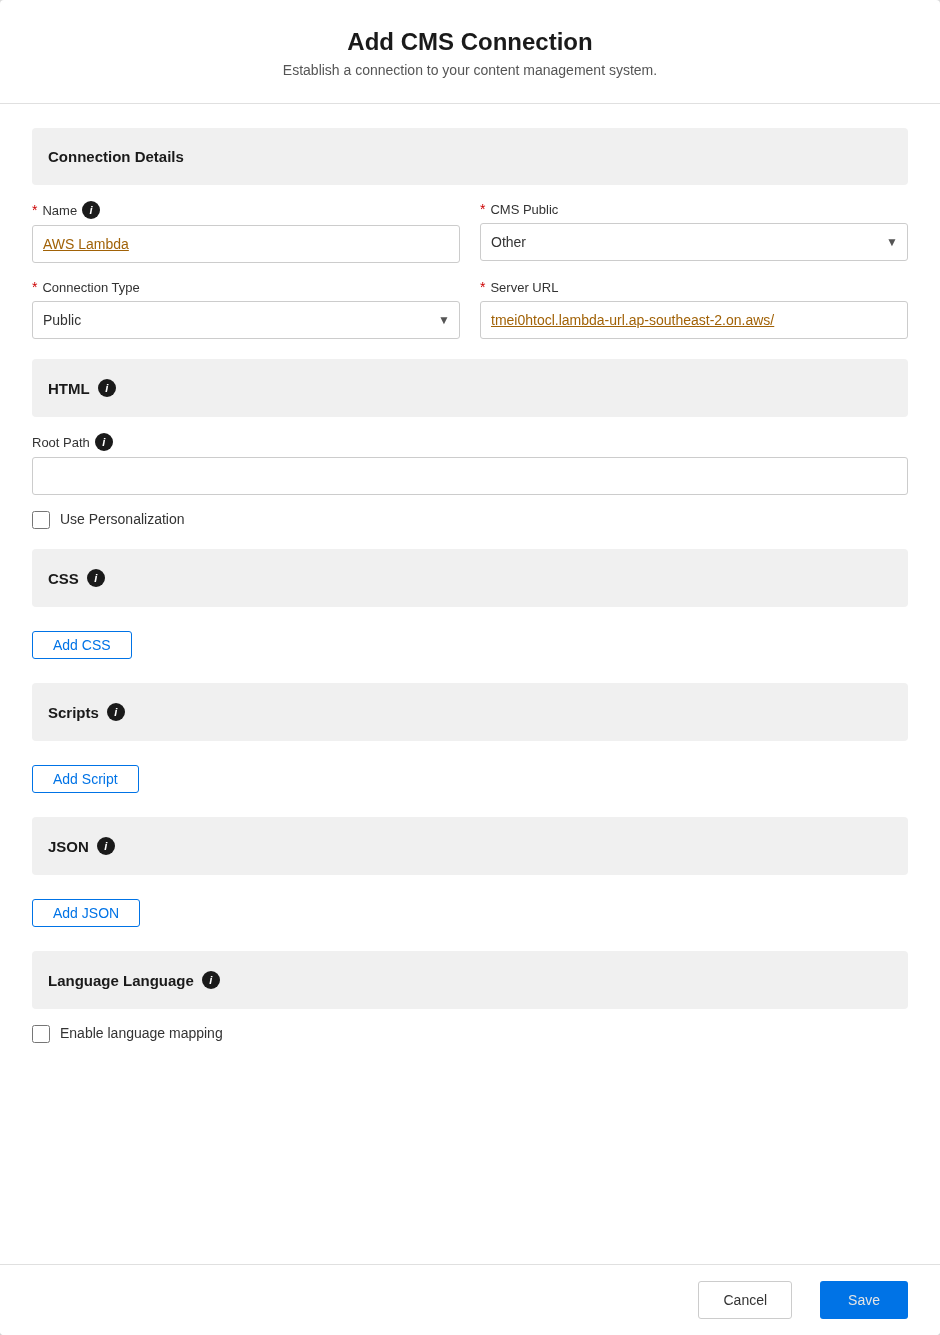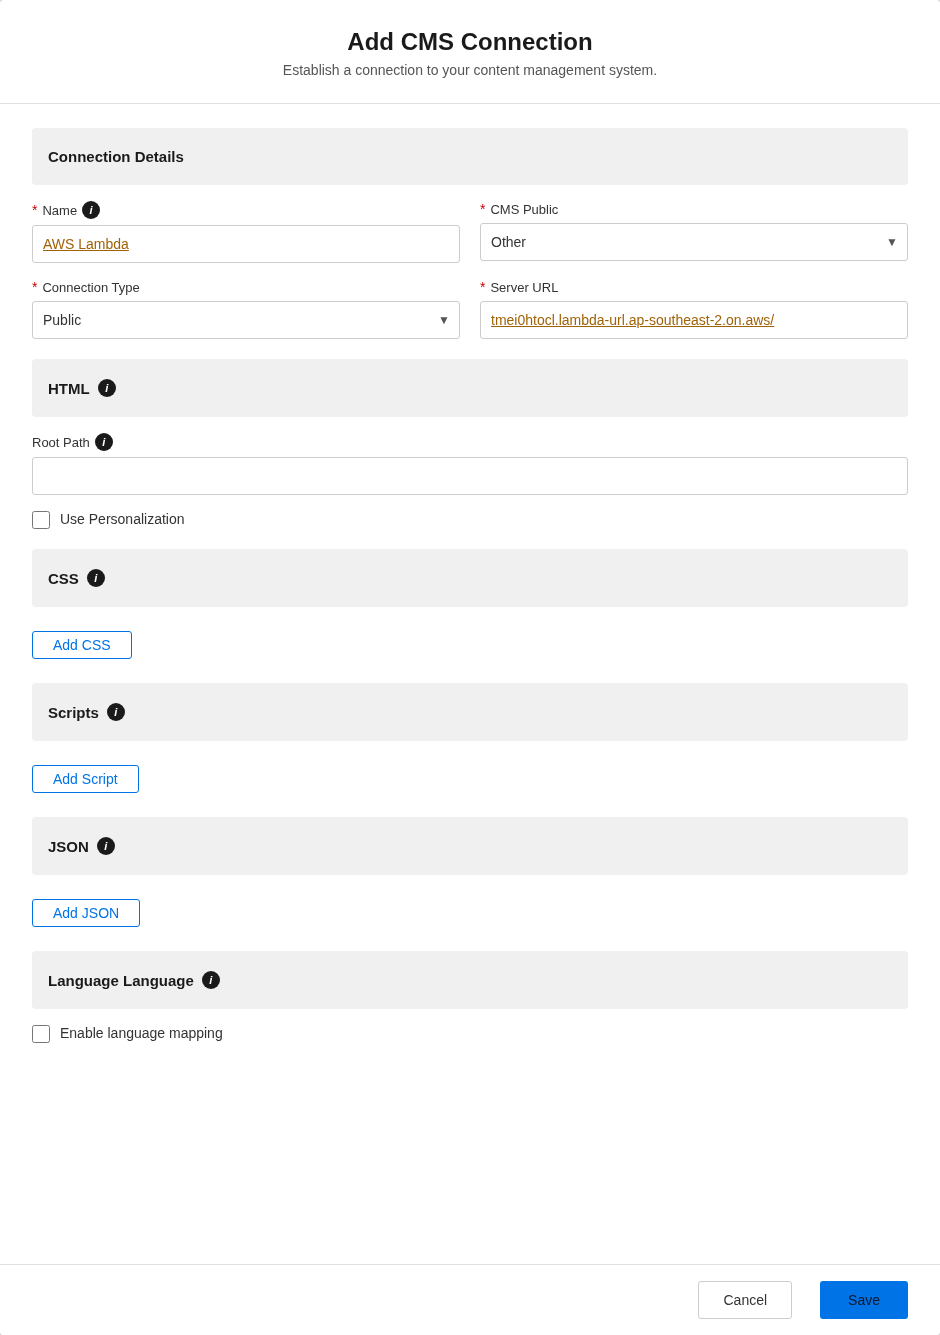--- a/index.html
+++ b/index.html
@@ -256,21 +256,21 @@
       font-size: 14px;
       cursor: pointer;
     }
 
     .btn-save {
       height: 38px;
       padding: 0 28px;
       border: none;
       border-radius: 3px;
       background: #0073e6;
-      color: #0f172a;
+      color: #e5e5e5;
       font-size: 14px;
       font-weight: 500;
       cursor: pointer;
     }
   </style>
 </head>
 <body>
 
 <div class="modal">
 

